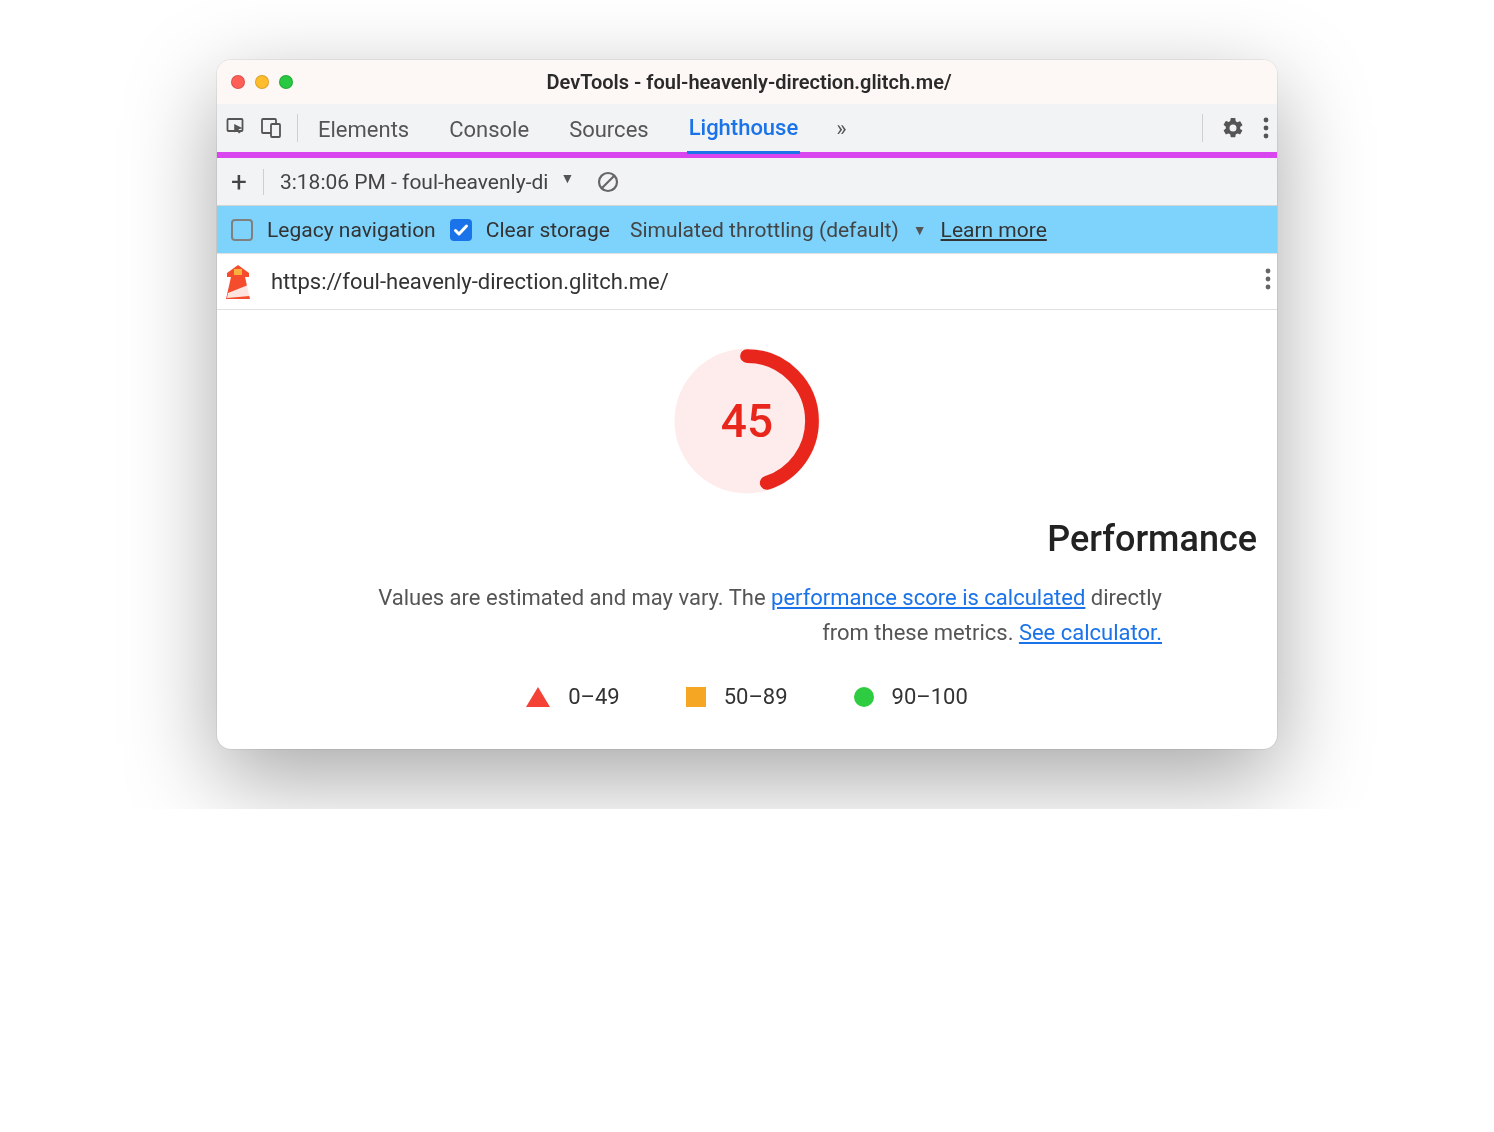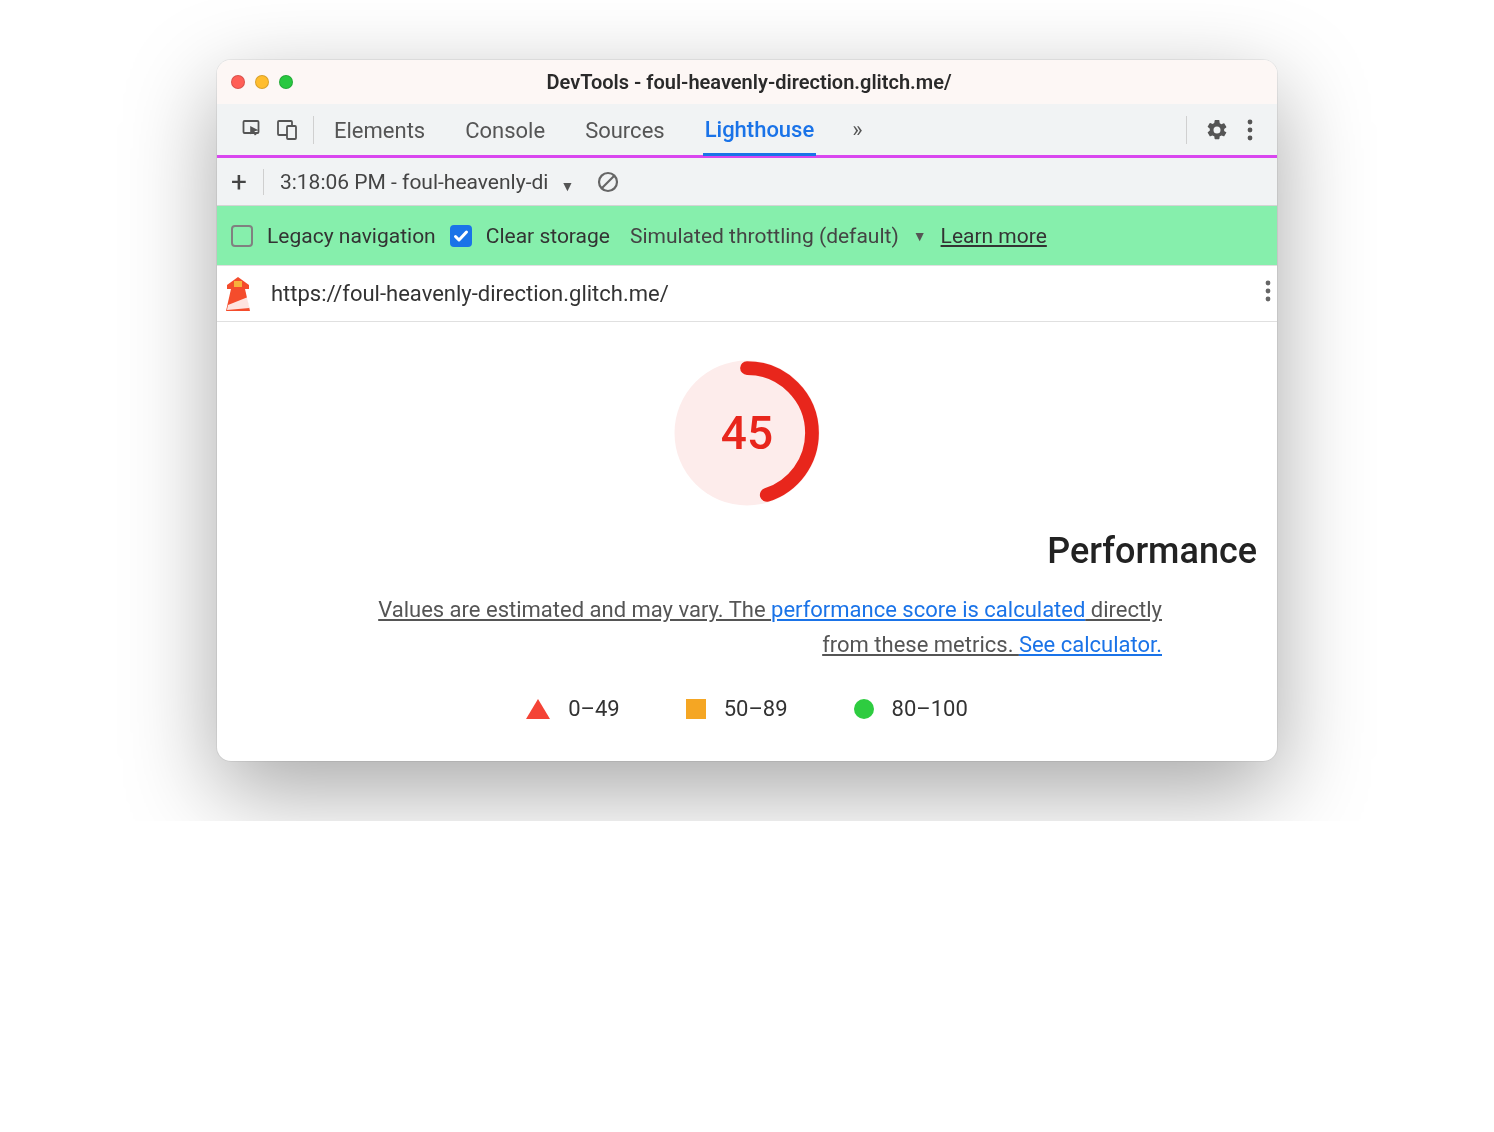--- a/index.html
+++ b/index.html
@@ -39,23 +39,23 @@
     font-size: 20px;
     font-weight: 600;
     color: #2a2a2a;
     pointer-events: none;
   }
   
   .tabs-row {
     display: flex;
     align-items: center;
     height: 54px;
-    border-bottom: 3px solid #d946ef;
+    border-bottom: 6px solid #d946ef;
     background: #f1f3f4;
-    padding: 0 24px;
+    padding: 0 8px;
   }
   .lead-icons { display: flex; gap: 10px; align-items: center; padding-right: 14px; color:#555; }
   .sep { width: 1px; height: 28px; background: #d0d0d0; margin-right: 18px; }
   .tabs { display: flex; gap: 36px; align-items: center; font-size: 22px; color:#555; }
   .tab { padding: 13px 2px 11px; cursor: pointer; }
   .tab.active { color: #1a73e8; border-bottom: 3px solid #1a73e8; font-weight: 500; }
   .tabs-right { margin-left: auto; display: flex; gap: 18px; align-items: center; color:#555; }
   .icon-btn { display:inline-flex; align-items:center; justify-content:center; cursor:pointer; }
   
   .sub-row {
@@ -64,31 +64,31 @@
     height: 48px;
     background: #f1f3f4;
     border-bottom: 1px solid #d4d4d4;
     padding: 0 14px;
     gap: 16px;
     font-size: 21px;
     color:#444;
   }
   .sub-row .sep2 { width:1px; height:26px; background:#cfcfcf; }
   .plus-btn { font-size: 28px; color:#444; cursor:pointer; line-height:0; }
-  .report-select { display:flex; align-items:flex-end; gap:12px; cursor:pointer; }
+  .report-select { display:flex; align-items:flex-start; gap:12px; cursor:pointer; }
   .report-select .tri { font-size: 14px; color:#555; }
   
   .opts-row {
     display: flex;
     align-items: center;
-    height: 60px;
+    height: 48px;
     padding: 0 14px;
     gap: 14px;
     border-bottom: 1px solid #e0e0e0;
-    background:#86efac;
+    background:#7dd3fc;
     font-size: 21px;
   }
   .checkbox {
     width: 22px; height: 22px; border: 2.5px solid #808080; border-radius: 4px; display:inline-flex; align-items:center; justify-content:center; cursor:pointer; flex-shrink:0;
   }
   .checkbox.checked { background:#1a73e8; border-color:#1a73e8; color:#fff; }
   .throttling { display:flex; align-items:center; gap:14px; margin-left: 6px; color:#444; }
   .tri-down { font-size:14px; color:#555; }
   .learn { text-decoration: underline; color:#333; cursor:pointer; }
   
@@ -102,21 +102,21 @@
   
   .perf-area { padding: 36px 20px 40px; text-align:right; }
   .gauge-holder { display:flex; justify-content:center; margin-bottom: 18px; }
   .gauge { width: 150px; height:150px; position:relative; }
   .gauge svg { width:100%; height:100%; }
   .gauge .score {
     position:absolute; inset:0; display:flex; align-items:center; justify-content:center;
     font-size: 46px; font-weight: 500; color:#e8261c;
   }
   .perf-title { font-size: 36px; font-weight: 500; margin: 22px 0 20px; color:#222; }
-  .perf-desc { font-size: 22px; color:#555; line-height:1.6; max-width: 830px; margin:3px auto;text-decoration:underline; }
+  .perf-desc { font-size: 22px; color:#555; line-height:1.6; max-width: 830px; margin:3px auto; }
   .perf-desc a { color:#1a73e8; text-decoration: underline; cursor:pointer; }
   .legend { display:flex; justify-content:center; gap: 66px; margin-top: 34px; font-size:22px; color:#333; }
   .legend-item { display:flex; align-items:center; gap:18px; }
   .leg-tri { width:0; height:0; border-left:12px solid transparent; border-right:12px solid transparent; border-bottom:20px solid #f44336; }
   .leg-sq { width:20px; height:20px; background:#f5a623; }
   .leg-cir { width:20px; height:20px; border-radius:50%; background:#2ecc40; }
 </style>
 </head>
 <body>
 
@@ -239,18 +239,18 @@
       <div class="legend-item">
         <div class="leg-tri"></div>
         <span>0–49</span>
       </div>
       <div class="legend-item">
         <div class="leg-sq"></div>
         <span>50–89</span>
       </div>
       <div class="legend-item">
         <div class="leg-cir"></div>
-        <span>80–100</span>
+        <span>90–100</span>
       </div>
     </div>
   </div>
 
 </div>
 
 </body></html>

